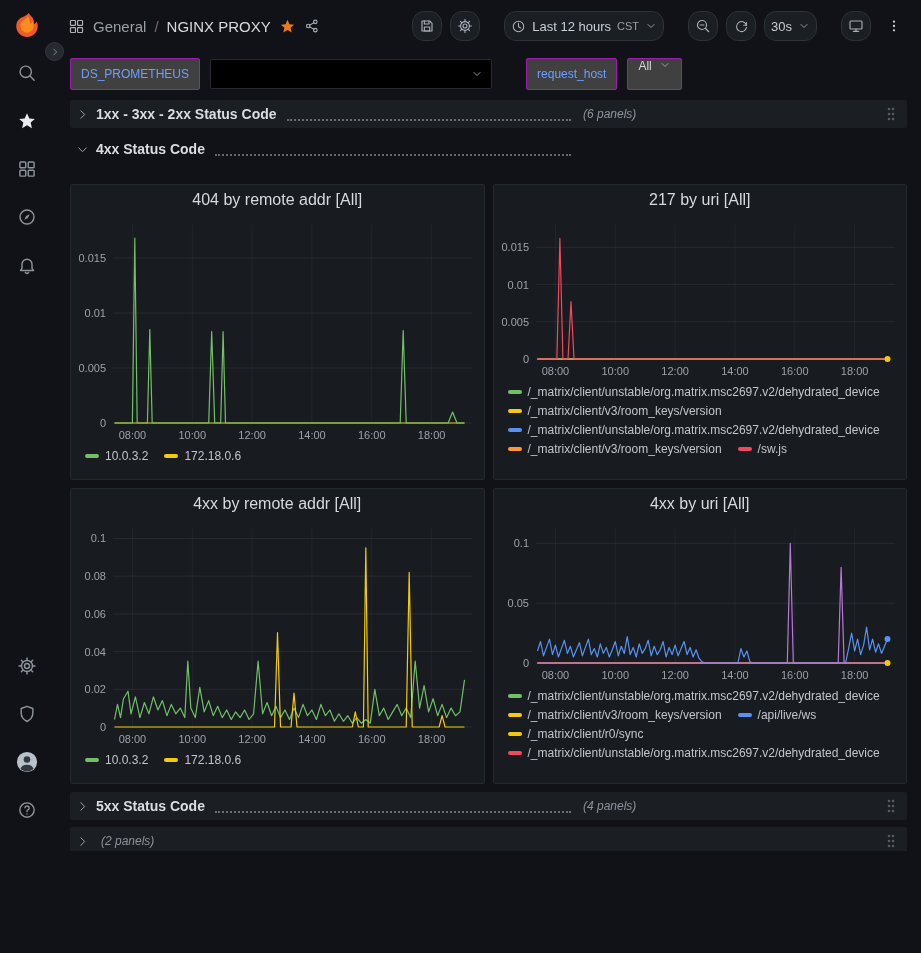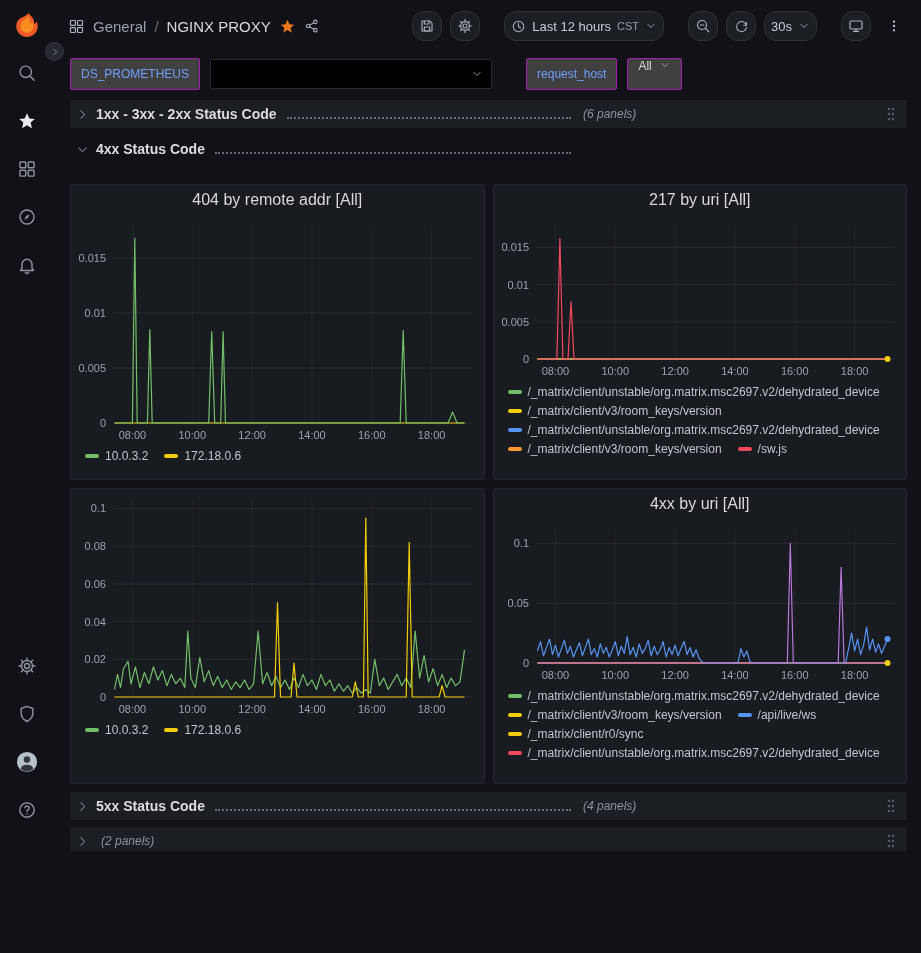--- a/index.html
+++ b/index.html
@@ -50,21 +50,21 @@
     display:inline-flex;align-items:center;justify-content:flex-end;padding:0 8px;cursor:pointer;box-sizing:border-box;}
   .subgap{width:14px;}
 
   
   .dash{flex:1;padding:4px 14px 0 16px;overflow:hidden;}
 
   .row-header{height:28px;display:flex;align-items:center;padding:0 10px 0 6px;margin-bottom:7px;
     border-radius:2px;cursor:pointer;}
   .row-header.collapsed{background:#1b1e23;}
   .row-header.expanded{background:transparent;margin-top:2px;margin-bottom:21px;}
-  .row-left{display:flex;width:482px;min-width:0;}
+  .row-left{display:flex;align-items:center;width:482px;min-width:0;}
   .row-title{font-size:14px;font-weight:700;color:#dcdde1;margin-left:7px;white-space:nowrap;}
   .dots{flex:1;height:11px;margin-left:10px;border-bottom:2px dotted rgba(205,210,220,0.45);}
   .row-count{font-size:12px;font-style:italic;color:#8d939c;margin-left:12px;white-space:nowrap;}
   .row-handle{margin-left:auto;display:flex;align-items:center;cursor:grab;}
   .chev{display:flex;align-items:center;}
 
   .grid2{display:grid;grid-template-columns:1fr 1fr;gap:8px;margin-bottom:8px;}
   .panel{background:#181b1f;border:1px solid #23282e;border-radius:2px;height:296px;
     display:flex;flex-direction:column;box-sizing:border-box;overflow:hidden;}
   .panel-title{height:30px;flex:none;display:flex;align-items:center;justify-content:center;
@@ -423,20 +423,21 @@
                 <span>/_matrix/client/v3/room_keys/version</span>
               </div>
               <div class="legend-item">
                 <span class="swatch" style="background: rgb(242, 73, 92);"></span>
                 <span>/sw.js</span>
               </div>
             </div>
         </div>
 
         <div class="panel">
+          <div class="panel-title">4xx by remote addr [All]</div>
           <div class="chart chart-tall">
               <svg width="413" height="230" viewBox="0 0 413 230">
                 <line x1="61.44583333333334" x2="61.44583333333334" y1="10" y2="208" stroke="rgba(204,204,220,0.055)"></line>
                 <text x="61.44583333333334" y="224" text-anchor="middle" fill="#9da2ab" font-size="11">08:00</text>
                 <line x1="121.27916666666667" x2="121.27916666666667" y1="10" y2="208" stroke="rgba(204,204,220,0.055)"></line>
                 <text x="121.27916666666667" y="224" text-anchor="middle" fill="#9da2ab" font-size="11">10:00</text>
                 <line x1="181.11249999999998" x2="181.11249999999998" y1="10" y2="208" stroke="rgba(204,204,220,0.055)"></line>
                 <text x="181.11249999999998" y="224" text-anchor="middle" fill="#9da2ab" font-size="11">12:00</text>
                 <line x1="240.9458333333333" x2="240.9458333333333" y1="10" y2="208" stroke="rgba(204,204,220,0.055)"></line>
                 <text x="240.9458333333333" y="224" text-anchor="middle" fill="#9da2ab" font-size="11">14:00</text>

